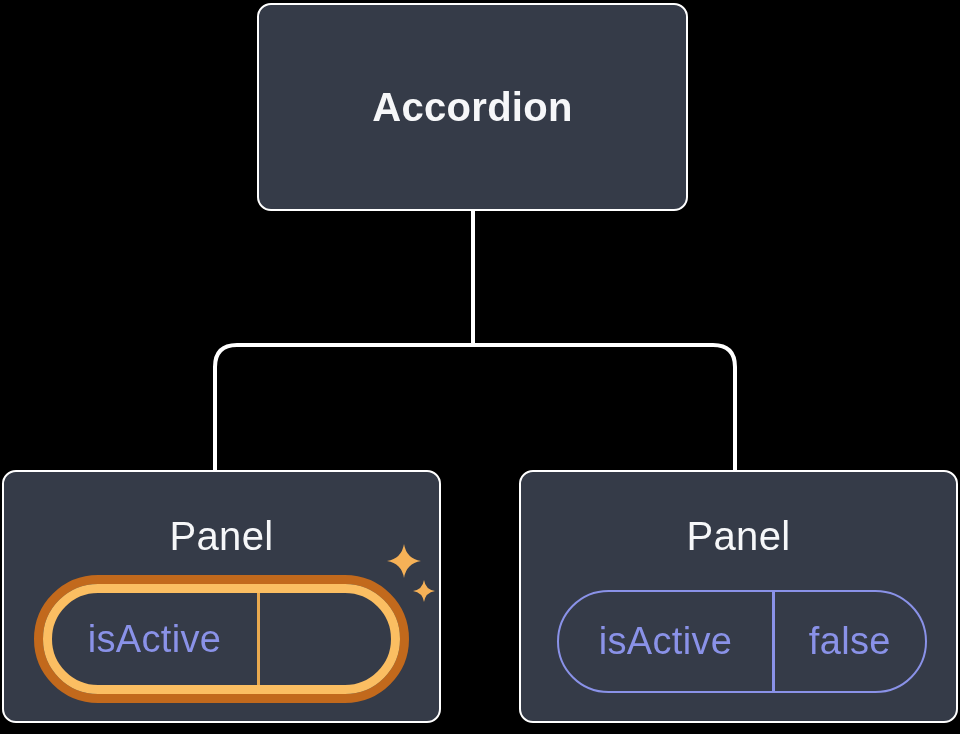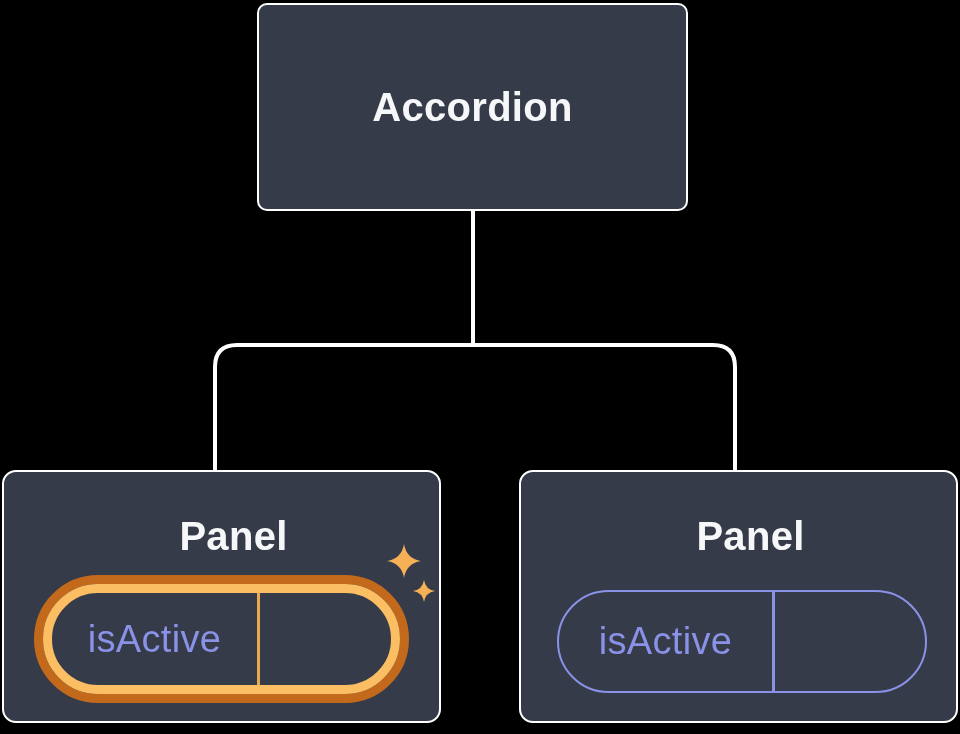--- a/index.html
+++ b/index.html
@@ -12,42 +12,41 @@
   }
   .node {
     position:absolute;
     background:#353B48;
     border:2.5px solid #FFFFFF;
     border-radius:14px;
     box-sizing:border-box;
   }
   #root-node {
     left:257px; top:3px; width:431px; height:208px;
-    display:flex; align-items:center; justify-content:center;border-radius:10px;
+    display:flex; align-items:center; justify-content:center;
   }
   .node-label {
     color:#F6F7F9;
     font-size:40px;
     font-weight:600;
     letter-spacing:0.3px;
   }
   #connectors {
     position:absolute; left:0; top:0;
     pointer-events:none;
   }
   #panel-left  { left:2px;   top:470px; width:439px; height:253px; }
   #panel-right { left:519px; top:470px; width:439px; height:253px; }
   .panel-title {
     position:absolute; top:42px; left:0; width:100%;
     text-align:center;
     color:#F6F7F9;
     font-size:40px;
-    font-weight:700;
+    font-weight:400;
     letter-spacing:0.3px;
-    padding-left:12px;
   }
   
   .pill-active-outer {
     position:absolute; left:30px; top:103px;
     width:375px; height:128px;
     box-sizing:border-box;
     border:9px solid #C2691C;
     border-radius:999px;
   }
   .pill-active-inner {
@@ -112,14 +111,15 @@
 <svg id="sparkles" width="90" height="96" viewBox="0 0 90 96">
   <path d="M34,16 Q36.4,30.6 51,33 Q36.4,35.4 34,50 Q31.6,35.4 17,33 Q31.6,30.6 34,16 Z" fill="#F6B157"></path>
   <path d="M54,52 Q55.5,61.5 65,63 Q55.5,64.5 54,74 Q52.5,64.5 43,63 Q52.5,61.5 54,52 Z" fill="#F6B157"></path>
 </svg>
 
 <div class="node" id="panel-right">
   <div class="panel-title">Panel</div>
   <div class="pill-plain">
     <div class="pill-cell pill-cell-key">isActive</div>
     <div class="pill-divider"></div>
+    <div class="pill-cell pill-cell-value">false</div>
   </div>
 </div>
 
 </body></html>

